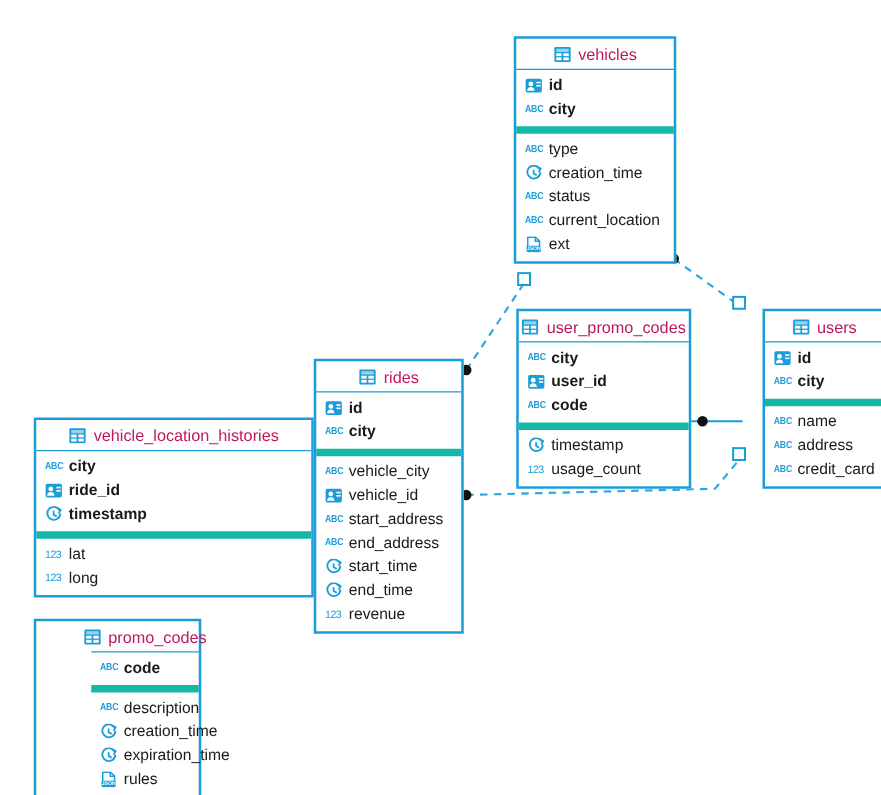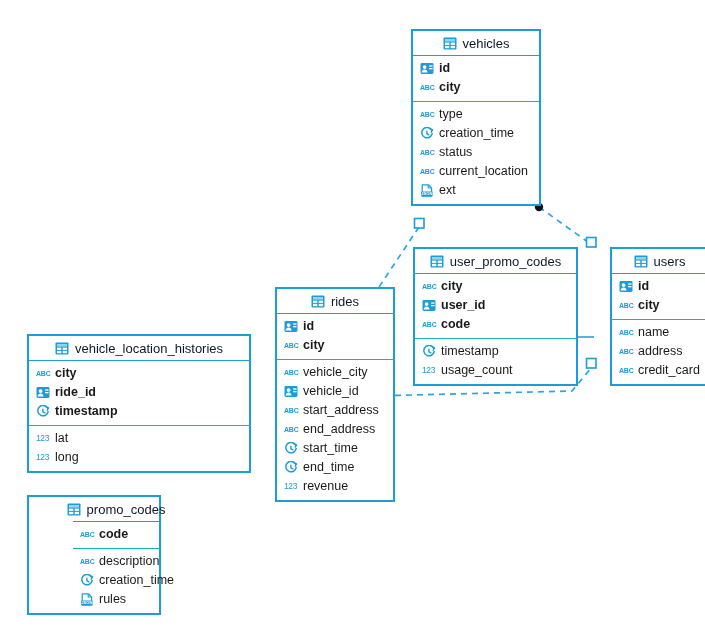--- a/index.html
+++ b/index.html
@@ -44,30 +44,30 @@
     align-items: center;
     justify-content: center;
     gap: 6px;
     height: 25px;
     border-bottom: 1px solid #1b9dd9;
     padding: 0 6px;
     box-sizing: border-box;
   }
   .entity-title .title-text {
     font-size: 13px;
-    color: #0f172a;
+    color: #be185d;
     white-space: nowrap;
     line-height: 1;
   }
 
   .section {
     padding: 3px 0 4px 0;
   }
   .section.pk {
-    border-bottom: 1px solid #14b8a6;
+    border-bottom: 6px solid #14b8a6;
   }
 
   .field {
     display: flex;
     align-items: center;
     gap: 5px;
     height: 19px;
     padding: 0 7px;
     box-sizing: border-box;
   }
@@ -209,21 +209,21 @@
                 <path d="M2.2 0.8 H8.4 L11.6 3.9 V12.2 H2.2 Z" fill="#ffffff" stroke="#1b9dd9" stroke-width="1.2" stroke-linejoin="round"></path>
                 <path d="M8.2 0.9 V4.0 H11.5" fill="none" stroke="#1b9dd9" stroke-width="1.1"></path>
                 <rect x="1.2" y="7.6" width="11.4" height="4.6" rx="0.6" fill="#1b9dd9"></rect>
                 <text x="6.9" y="11.35" font-family="Liberation Sans, sans-serif" font-size="4.1" font-weight="bold" fill="#ffffff" text-anchor="middle">JSON</text>
               </svg>
             </span>
             <span class="fname">ext</span>
           </div>
         </div>
       </div>
-      <div class="entity" style="left: 413px; top: 247px; width: 165px;">
+      <div class="entity" style="left: 413px; top: 247px; width: 140px;">
         <div class="entity-title">
           <span class="ico">
             <svg width="14" height="13" viewBox="0 0 14 13">
               <rect x="0.5" y="0.5" width="13" height="12" rx="1" fill="#1b9dd9"></rect>
               <rect x="2" y="2" width="10" height="2.6" fill="#ffffff" opacity="0.55"></rect>
               <rect x="2" y="5.6" width="4.3" height="2.3" fill="#ffffff"></rect>
               <rect x="7.7" y="5.6" width="4.3" height="2.3" fill="#ffffff"></rect>
               <rect x="2" y="8.9" width="4.3" height="2.3" fill="#ffffff"></rect>
               <rect x="7.7" y="8.9" width="4.3" height="2.3" fill="#ffffff"></rect>
             </svg>
@@ -309,21 +309,21 @@
           <div class="field">
             <span class="ico abc-ico">ABC</span>
             <span class="fname">address</span>
           </div>
           <div class="field">
             <span class="ico abc-ico">ABC</span>
             <span class="fname">credit_card</span>
           </div>
         </div>
       </div>
-      <div class="entity" style="left: 251px; top: 287px; width: 120px; margin-left: 24px;">
+      <div class="entity" style="left: 251px; top: 287px; width: 120px;">
         <div class="entity-title">
           <span class="ico">
             <svg width="14" height="13" viewBox="0 0 14 13">
               <rect x="0.5" y="0.5" width="13" height="12" rx="1" fill="#1b9dd9"></rect>
               <rect x="2" y="2" width="10" height="2.6" fill="#ffffff" opacity="0.55"></rect>
               <rect x="2" y="5.6" width="4.3" height="2.3" fill="#ffffff"></rect>
               <rect x="7.7" y="5.6" width="4.3" height="2.3" fill="#ffffff"></rect>
               <rect x="2" y="8.9" width="4.3" height="2.3" fill="#ffffff"></rect>
               <rect x="7.7" y="8.9" width="4.3" height="2.3" fill="#ffffff"></rect>
             </svg>
@@ -483,20 +483,30 @@
                 <path d="M11.6 3.1 A5.2 5.2 0 1 0 12.2 6.4" fill="none" stroke="#1b9dd9" stroke-width="1.5" stroke-linecap="round"></path>
                 <path d="M9.9 1.6 L12.6 2.9 L11.2 5.2" fill="none" stroke="#1b9dd9" stroke-width="1.4" stroke-linecap="round" stroke-linejoin="round"></path>
                 <path d="M6.9 4.2 L6.9 6.8 L8.9 7.9" fill="none" stroke="#1b9dd9" stroke-width="1.4" stroke-linecap="round"></path>
               </svg>
             </span>
             <span class="fname">creation_time</span>
           </div>
           <div class="field">
             <span class="ico">
               <svg width="14" height="13" viewBox="0 0 14 13">
+                <path d="M11.6 3.1 A5.2 5.2 0 1 0 12.2 6.4" fill="none" stroke="#1b9dd9" stroke-width="1.5" stroke-linecap="round"></path>
+                <path d="M9.9 1.6 L12.6 2.9 L11.2 5.2" fill="none" stroke="#1b9dd9" stroke-width="1.4" stroke-linecap="round" stroke-linejoin="round"></path>
+                <path d="M6.9 4.2 L6.9 6.8 L8.9 7.9" fill="none" stroke="#1b9dd9" stroke-width="1.4" stroke-linecap="round"></path>
+              </svg>
+            </span>
+            <span class="fname">expiration_time</span>
+          </div>
+          <div class="field">
+            <span class="ico">
+              <svg width="14" height="13" viewBox="0 0 14 13">
                 <path d="M2.2 0.8 H8.4 L11.6 3.9 V12.2 H2.2 Z" fill="#ffffff" stroke="#1b9dd9" stroke-width="1.2" stroke-linejoin="round"></path>
                 <path d="M8.2 0.9 V4.0 H11.5" fill="none" stroke="#1b9dd9" stroke-width="1.1"></path>
                 <rect x="1.2" y="7.6" width="11.4" height="4.6" rx="0.6" fill="#1b9dd9"></rect>
                 <text x="6.9" y="11.35" font-family="Liberation Sans, sans-serif" font-size="4.1" font-weight="bold" fill="#ffffff" text-anchor="middle">JSON</text>
               </svg>
             </span>
             <span class="fname">rules</span>
           </div>
         </div>
       </div>

